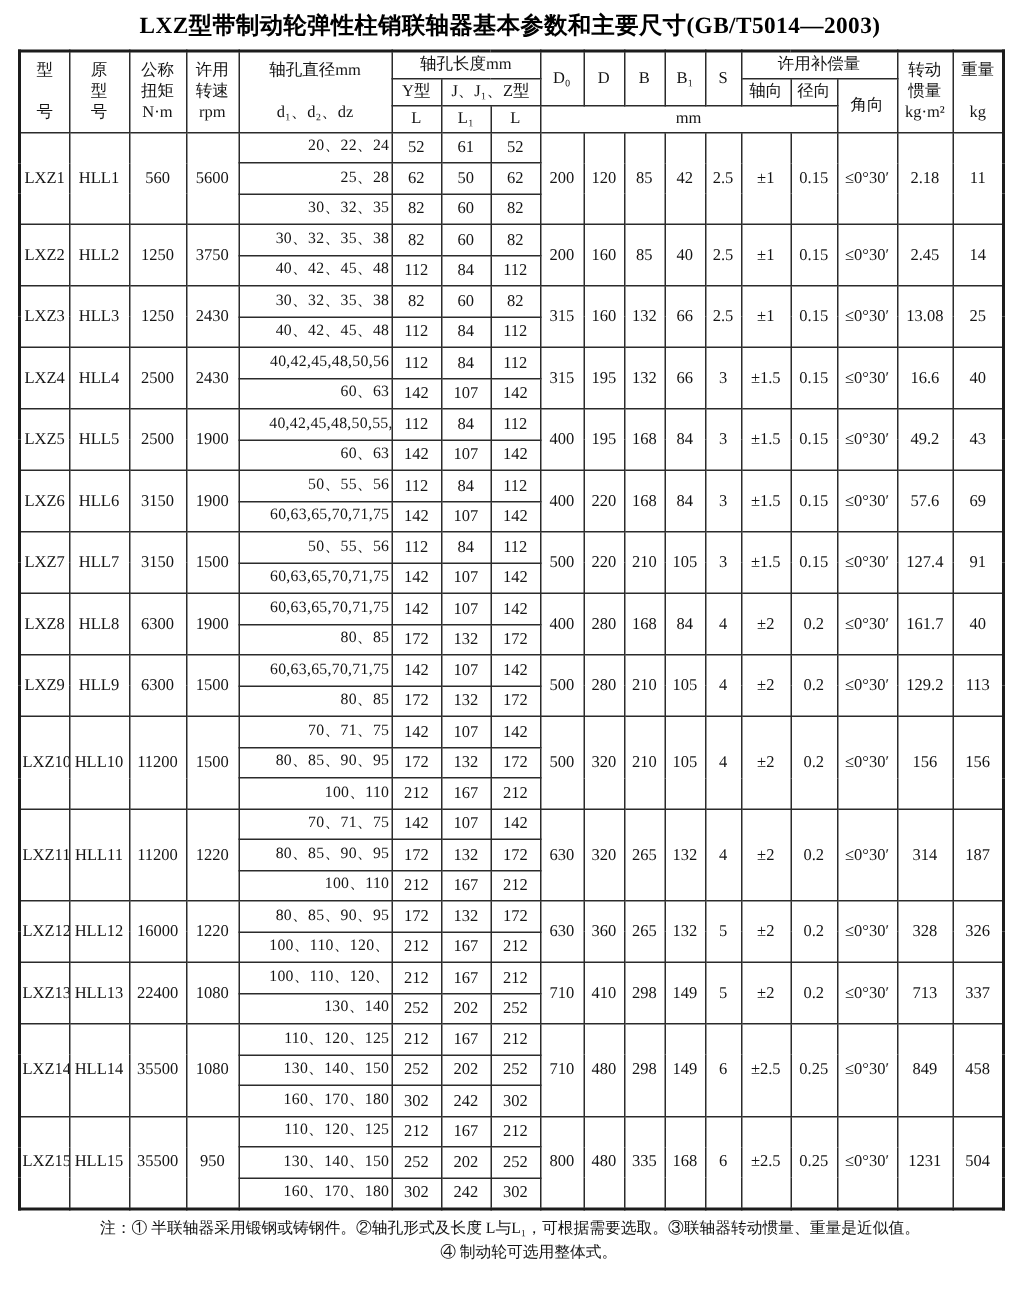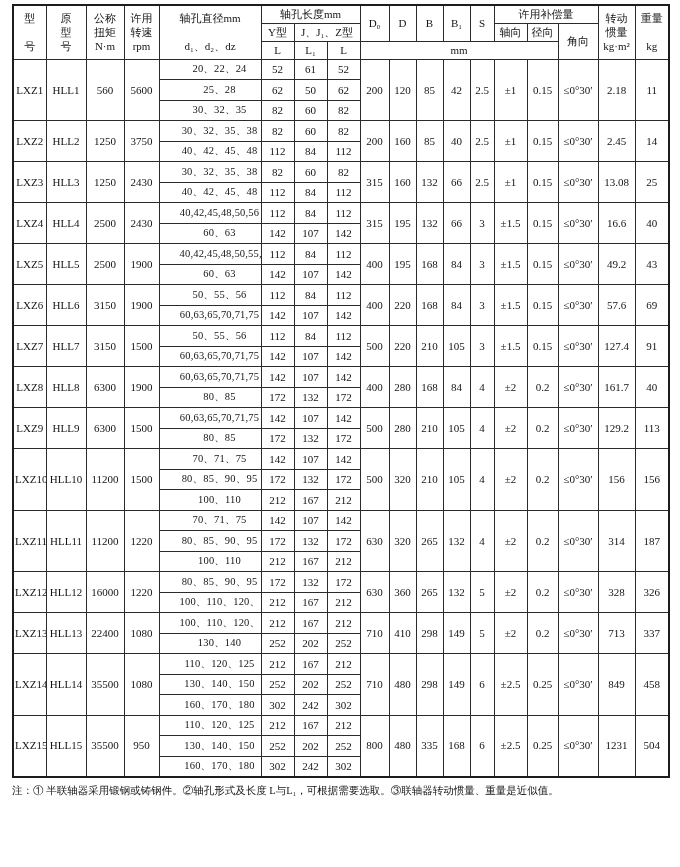--- a/index.html
+++ b/index.html
@@ -20,34 +20,35 @@
   th,td {
     border:1px solid #2b2b2b; text-align:center; vertical-align:middle;
     font-family:"Liberation Serif","DejaVu Serif",serif;
     font-size:11px; color:#141414; padding:0 1px; overflow:hidden;
   }
   thead th { white-space:pre-line; font-weight:normal; line-height:1.3; padding:1px 0; }
   thead tr { height:18px; }
   tbody tr { height:20.5px; }
   tbody td { line-height:1.1; }
   td.bore {
-    text-align:center; padding-left:20px; white-space:nowrap;
+    text-align:right; padding-left:20px; white-space:nowrap;
     font-size:10.5px; letter-spacing:0.2px;
   }
   .notes {
     width:656px; margin:5px auto 0 auto; font-size:10.5px;
-    line-height:1.55; color:#141414;
+    line-height:1.55; color:#141414;text-align:center;
   }
   .notes .l2 { padding-left:25px; }
 </style>
 </head>
 <body>
 
 <div class="page">
 
+  <div class="title">LXZ型带制动轮弹性柱销联轴器基本参数和主要尺寸(GB/T5014—2003)</div>
 
   <table class="params">
     <colgroup>
       <col style="width:33px">
         <col style="width:40px">
         <col style="width:38px">
         <col style="width:35px">
       <col style="width:102px">
         <col style="width:33px">
         <col style="width:33px">
@@ -527,15 +528,16 @@
           <td class="bore">160、170、180</td>
           <td>302</td>
           <td>242</td>
           <td>302</td>
         </tr>
       </tbody>
   </table>
 
   <div class="notes">
     <div class="l1">注：① 半联轴器采用锻钢或铸钢件。②轴孔形式及长度 L与L₁，可根据需要选取。③联轴器转动惯量、重量是近似值。</div>
+    <div class="l2">④ 制动轮可选用整体式。</div>
   </div>
 
 </div>
 
 </body></html>

